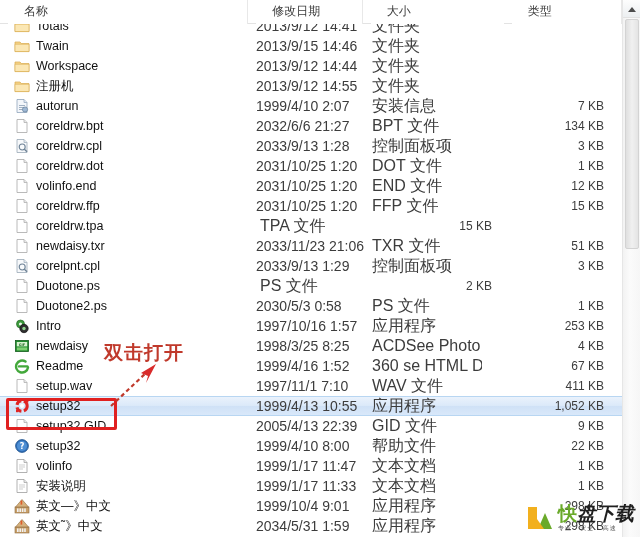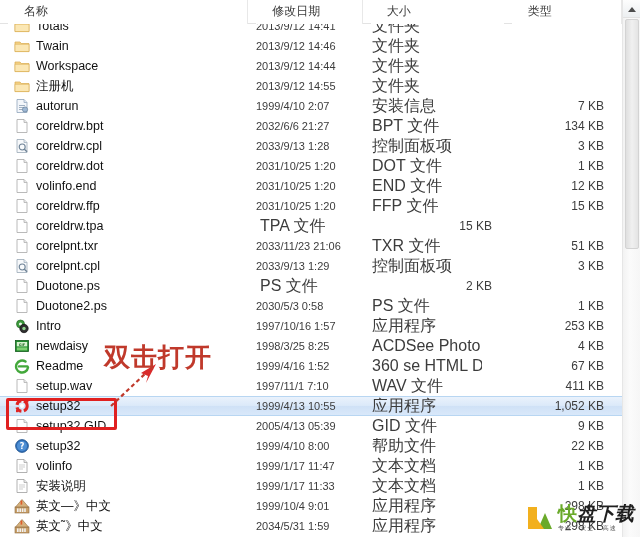--- a/index.html
+++ b/index.html
@@ -82,21 +82,21 @@
     overflow: hidden;
     white-space: nowrap;
   }
   .c-name-cell {
     width: 254px;
     display: flex;
     align-items: center;
     padding-left: 14px;
     color: #111;
   }
-  .c-date-cell { width: 112px; color: #3c3c3c; font-size: 11px; padding-left: 2px; }
+  .c-date-cell { width: 112px; color: #3c3c3c; font-size: 14px; padding-left: 2px; }
   .c-type-cell { width: 116px; color: #3c3c3c; font-size: 16px; padding-left: 6px; }
   .c-size-cell { width: 132px; color: #3c3c3c; font-size: 12px; text-align: right; padding-right: 10px; }
 
   .fname { margin-left: 6px; }
 
   
   .icon {
     width: 16px; height: 16px;
     flex: 0 0 16px;
     position: relative;
@@ -142,21 +142,21 @@
     left: 6px; top: 398px;
     width: 111px; height: 32px;
     border: 3px solid #e02020;
     border-radius: 2px;
     z-index: 20;
     pointer-events: none;
   }
   #annot-text {
     position: absolute;
     left: 104px; top: 340px;
-    font-size: 26px;
+    font-size: 19px;
     font-weight: bold;
     color: #c0392b;
     letter-spacing: 1px;
     z-index: 20;
     font-family: "DejaVu Sans", "Liberation Sans", sans-serif;
   }
   #annot-arrow {
     position: absolute;
     left: 108px; top: 362px;
     width: 52px; height: 46px;
@@ -227,21 +227,21 @@
       <div class="row">
         <div class="cell c-name-cell">
           <span class="icon">
             <svg viewBox="0 0 16 16">
               <path d="M1 4 h5 l1.4 1.6 H15 v8 H1 Z" fill="#f6d58a" stroke="#d8ab4e" stroke-width="0.7"></path>
               <path d="M1 6.2 h14 v7.3 H1 Z" fill="#fbe7b4" stroke="#d8ab4e" stroke-width="0.6"></path>
             </svg>
           </span>
           <span class="fname">Twain</span>
         </div>
-        <div class="cell c-date-cell">2013/9/12 14:46</div>
+        <div class="cell c-date-cell">2013/9/15 14:46</div>
         <div class="cell c-type-cell">文件夹</div>
         <div class="cell c-size-cell"></div>
       </div>
       <div class="row">
         <div class="cell c-name-cell">
           <span class="icon">
             <svg viewBox="0 0 16 16">
               <path d="M1 4 h5 l1.4 1.6 H15 v8 H1 Z" fill="#f6d58a" stroke="#d8ab4e" stroke-width="0.7"></path>
               <path d="M1 6.2 h14 v7.3 H1 Z" fill="#fbe7b4" stroke="#d8ab4e" stroke-width="0.6"></path>
             </svg>
@@ -372,21 +372,21 @@
         <div class="cell c-size-cell">15 KB</div>
       </div>
       <div class="row">
         <div class="cell c-name-cell">
           <span class="icon">
             <svg viewBox="0 0 16 16">
               <path d="M3 1.5 h7 l3 3 v10 H3 Z" fill="#ffffff" stroke="#a8a8a8" stroke-width="0.8"></path>
               <path d="M10 1.5 v3 h3" fill="#eaeaea" stroke="#a8a8a8" stroke-width="0.7"></path>
             </svg>
           </span>
-          <span class="fname">corelpnt.txr</span>
+          <span class="fname">newdaisy.txr</span>
         </div>
         <div class="cell c-date-cell">2033/11/23 21:06</div>
         <div class="cell c-type-cell">TXR 文件</div>
         <div class="cell c-size-cell">51 KB</div>
       </div>
       <div class="row">
         <div class="cell c-name-cell">
           <span class="icon">
             <svg viewBox="0 0 16 16">
               <path d="M3 1.5 h7 l3 3 v10 H3 Z" fill="#f7f9fb" stroke="#9aa8b6" stroke-width="0.8"></path>
@@ -509,21 +509,21 @@
       <div class="row">
         <div class="cell c-name-cell">
           <span class="icon">
             <svg viewBox="0 0 16 16">
               <path d="M3 1.5 h7 l3 3 v10 H3 Z" fill="#ffffff" stroke="#a8a8a8" stroke-width="0.8"></path>
               <path d="M10 1.5 v3 h3" fill="#eaeaea" stroke="#a8a8a8" stroke-width="0.7"></path>
             </svg>
           </span>
           <span class="fname">setup32.GID</span>
         </div>
-        <div class="cell c-date-cell">2005/4/13 05:39</div>
+        <div class="cell c-date-cell">2005/4/13 22:39</div>
         <div class="cell c-type-cell">GID 文件</div>
         <div class="cell c-size-cell">9 KB</div>
       </div>
       <div class="row">
         <div class="cell c-name-cell">
           <span class="icon">
             <svg viewBox="0 0 16 16">
               <circle cx="8" cy="8" r="6.4" fill="#2f6fb8" stroke="#1d4f8a" stroke-width="0.8"></circle>
               <circle cx="8" cy="8" r="5" fill="#4f8fd4"></circle>
               <text x="8" y="11.3" font-size="8" text-anchor="middle" fill="#ffffff" font-family="DejaVu Sans, sans-serif" font-weight="bold">?</text>

